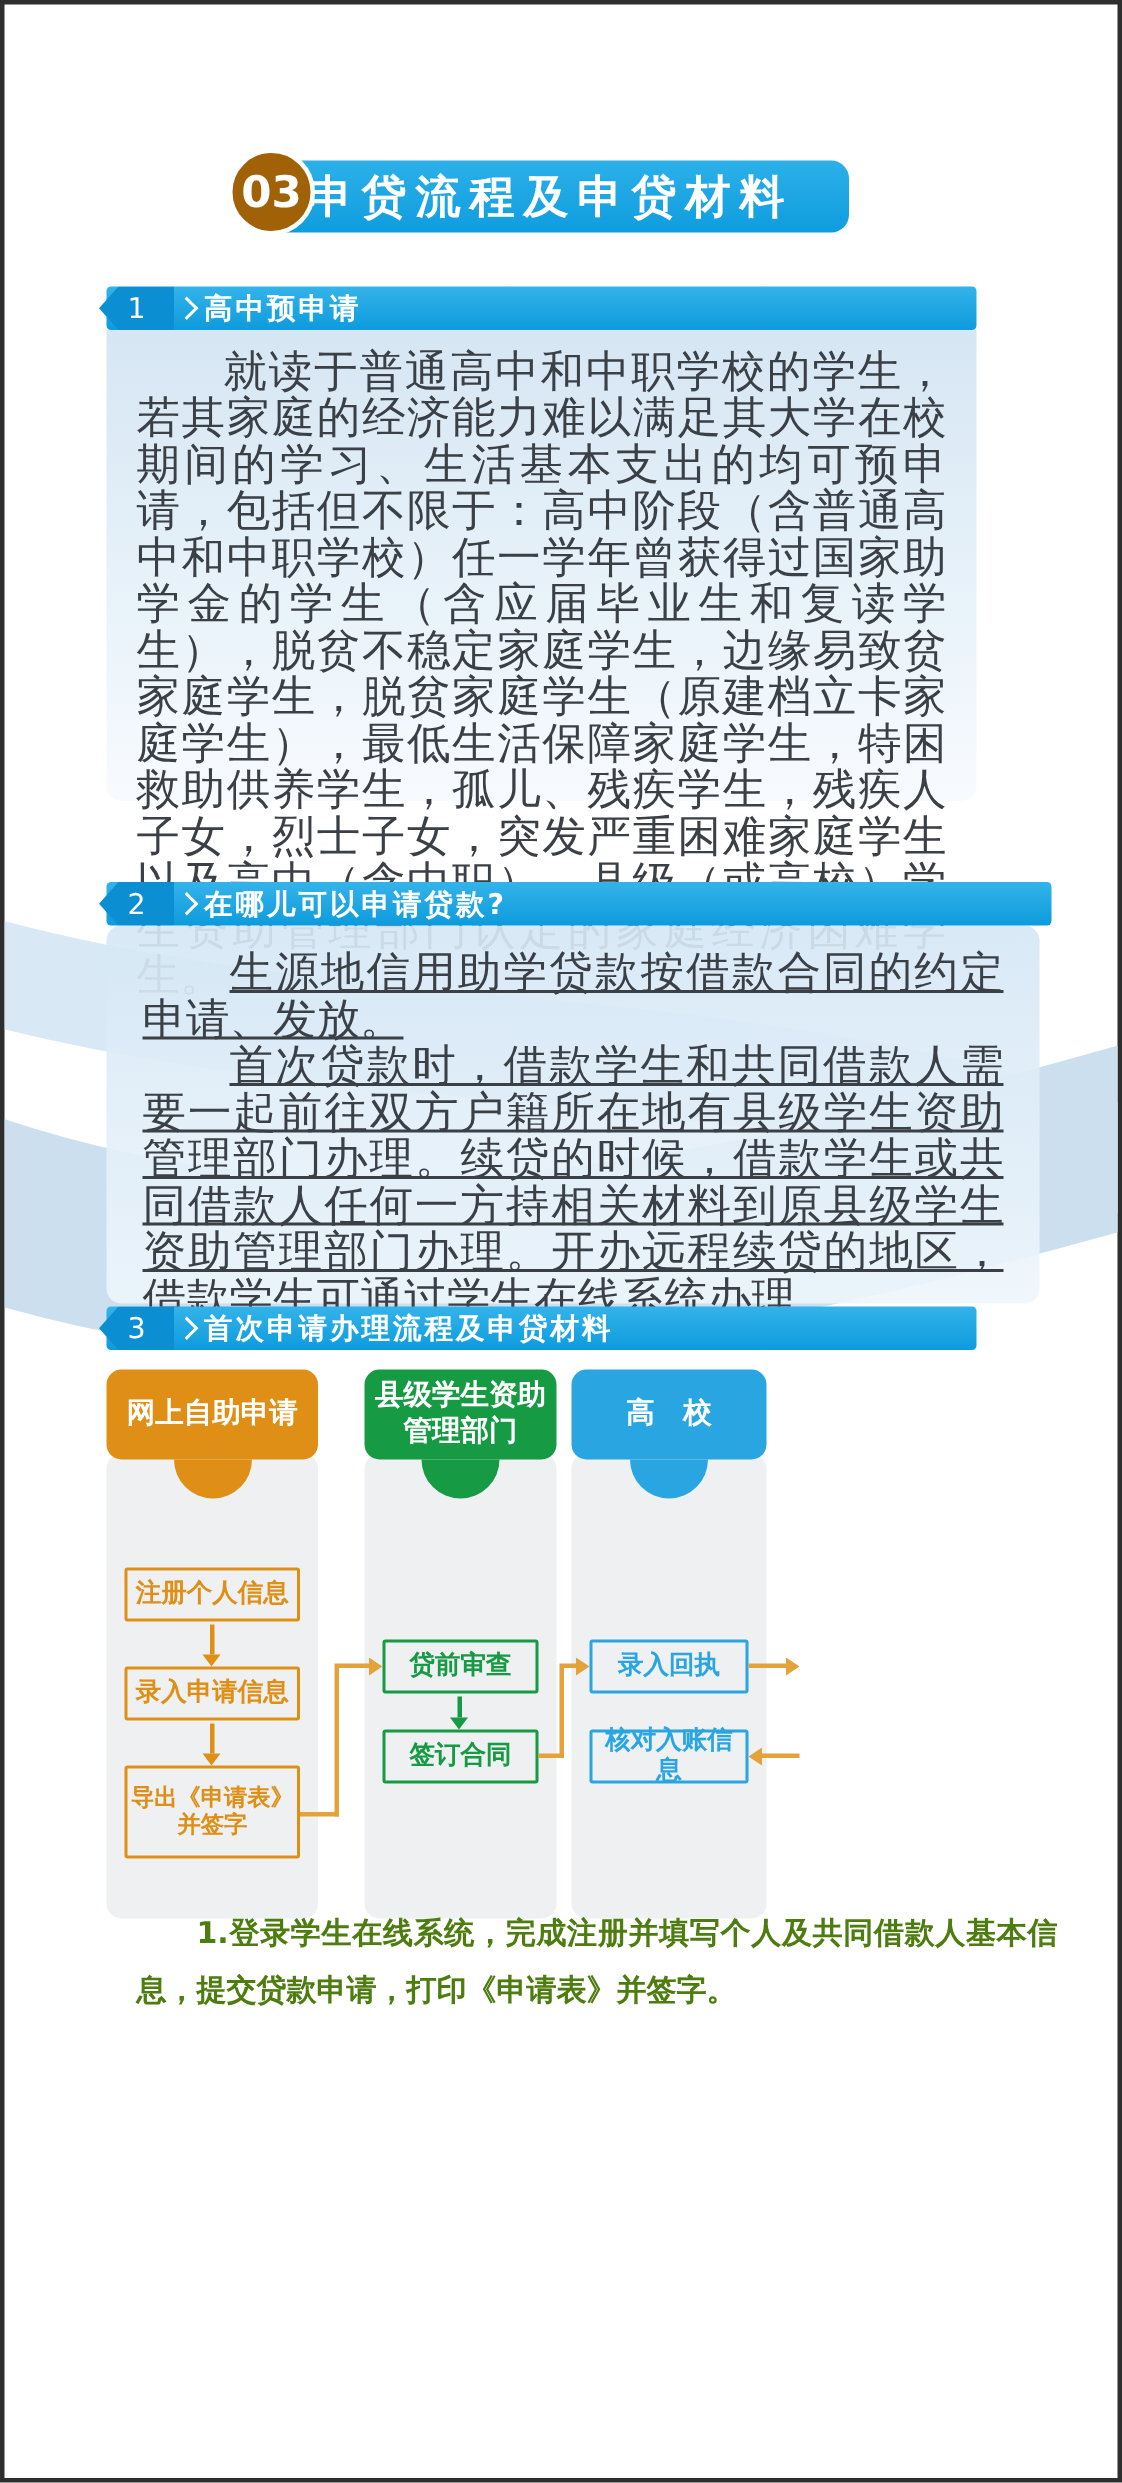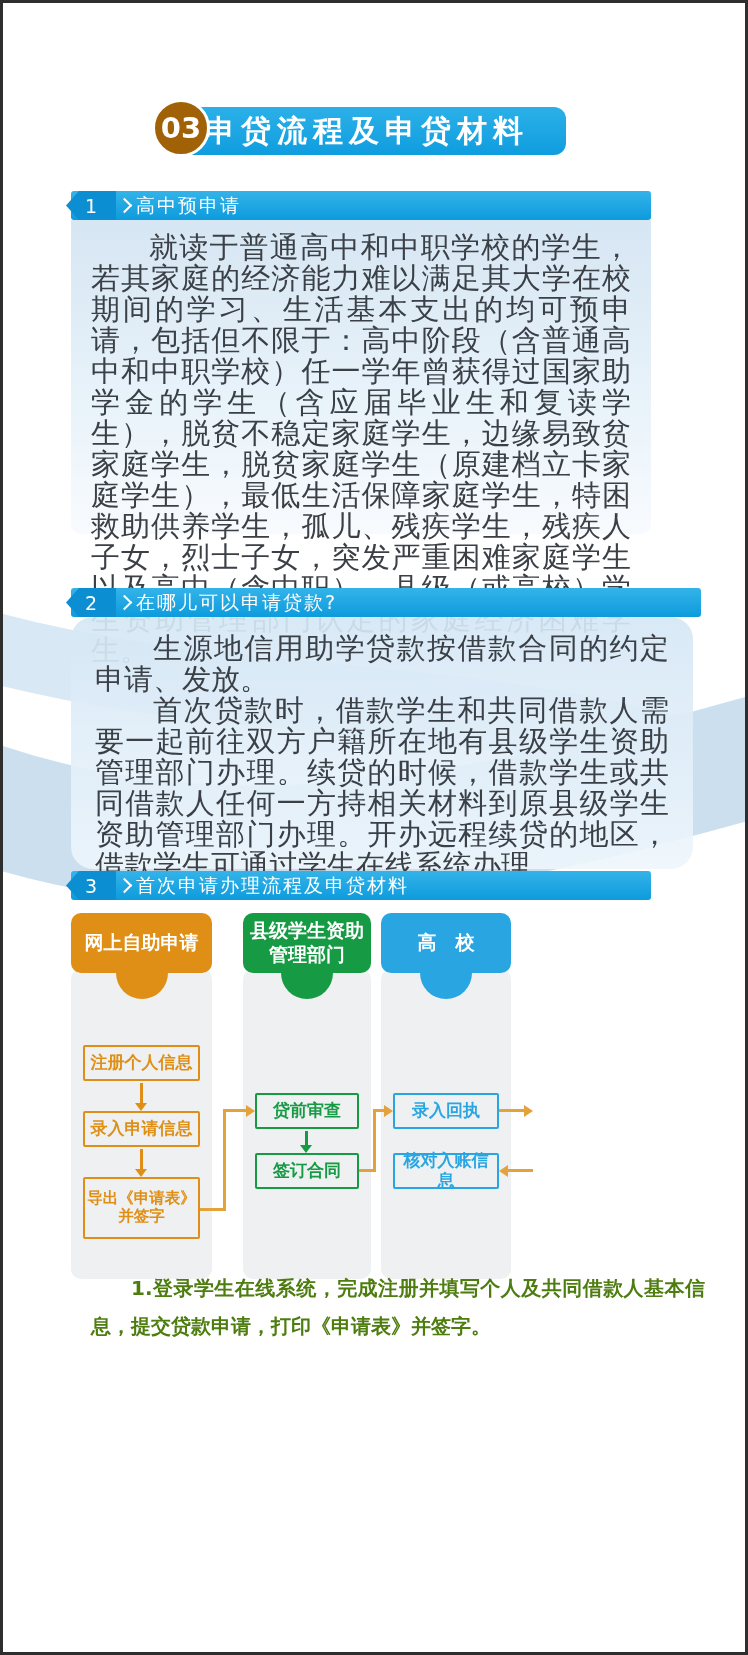--- a/index.html
+++ b/index.html
@@ -31,35 +31,36 @@
     position:relative;left:-5px;width:50px;height:29px;flex:0 0 auto;
     background:#0b8ed2;
     clip-path:polygon(13px 0,100% 0,100% 100%,13px 100%,0 50%);
     display:flex;align-items:center;justify-content:center;
     font-size:19px;color:#fff;
   }
   .chev{
     width:9px;height:9px;border-top:2px solid #fff;border-right:2px solid #fff;
     transform:rotate(45deg);margin:0 6px 0 -2px;flex:0 0 auto;
   }
-  .sec-title{font-size:19px;font-weight:400;letter-spacing:2px;white-space:nowrap;text-align:center;}
+  .sec-title{font-size:19px;font-weight:700;letter-spacing:2px;white-space:nowrap;text-align:center;}
   
   .panel{
     position:absolute;left:68px;z-index:1;box-sizing:border-box;
     border-radius:0 0 10px 10px;
     color:#3b4047;font-size:29px;line-height:31px;text-align:justify;
   }
   .panel p{margin:0;text-indent:2em;}
   .panel1{
     top:217px;width:580px;height:314px;padding:12px 20px;
     background:linear-gradient(180deg,#d6e6f3 0%,#e9f3fa 60%,#f8fbfe 100%);
   }
   .panel2{
-    top:614px;width:622px;height:252px;padding:16px 24px;border-radius:22px;
+    top:614px;width:622px;height:252px;padding:16px 24px;border-radius:10px;
     background:linear-gradient(180deg,rgba(213,231,245,.92),rgba(238,246,252,.9));
+    text-decoration:underline;
   }
   .bar2{width:630px;}
   
   .deco{position:absolute;left:0;top:560px;width:744px;height:330px;z-index:0;}
   
   .flow{position:absolute;left:68px;top:910px;width:580px;height:372px;z-index:1;}
   .fcol{position:absolute;top:0;height:372px;}
   .fbody{position:absolute;left:0;right:0;top:56px;height:310px;background:#eef0f1;border-radius:10px;}
   .fhead{
     position:absolute;left:0;right:0;top:0;height:60px;border-radius:10px;

